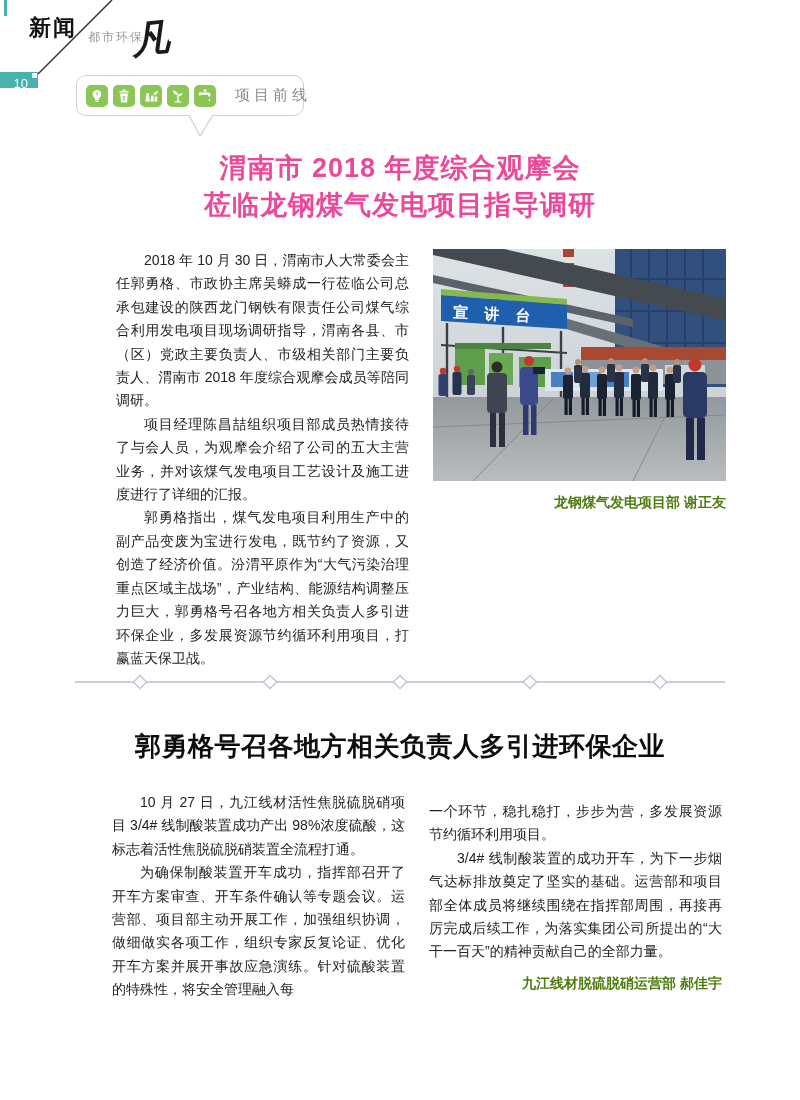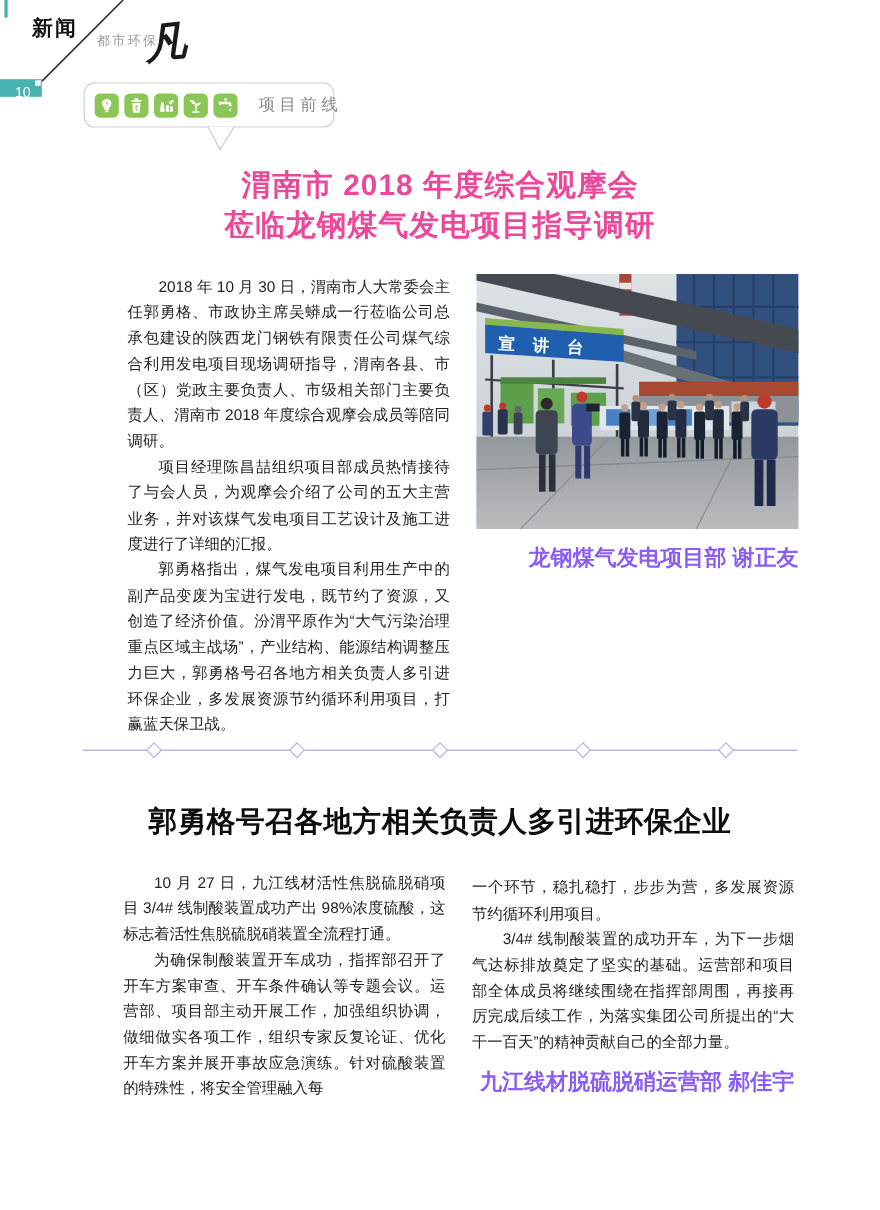--- a/index.html
+++ b/index.html
@@ -6,21 +6,21 @@
   html,body { margin:0; padding:0; }
   body {
     width:800px; height:1100px; background:#ffffff;
     font-family:"Liberation Sans", sans-serif;
     color:#222;
   }
   .page { position:relative; width:800px; height:1100px; overflow:hidden; background:#fff; }
 
   
   .edge-tick { position:absolute; left:4px; top:0; width:3px; height:16px; background:#47b2ae; }
-  .section-label { position:absolute; left:29px; top:13px; font-size:19px; font-weight:bold; color:#111; letter-spacing:2px; }
+  .section-label { position:absolute; left:29px; top:13px; font-size:22px; font-weight:bold; color:#111; letter-spacing:2px; }
   .diag-line { position:absolute; left:34px; top:-2px; width:82px; height:78px; }
   .brand { position:absolute; left:88px; top:29px; font-size:12px; color:#9a9a9a; letter-spacing:2px;text-align:right; }
   .brand-mark { position:absolute; left:131px; top:14px; font-family:"Liberation Serif", serif; font-style:italic; font-weight:bold; font-size:38px; color:#1a1a1a; transform:rotate(-6deg); }
   .pagenum-box { position:absolute; left:0; top:72px; width:38px; height:16px; background:#47b2ae;padding-left:36px; }
   .pagenum-box .num { position:absolute; right:10px; top:4px; color:#fff; font-size:13px; }
   .pagenum-box .notch { position:absolute; right:1px; top:1px; width:5px; height:5px; background:#fff; }
 
   
   .badge { position:absolute; left:76px; top:75px; width:228px; height:41px;
            border:1px solid #cfcfcf; border-radius:10px; background:#fff;
@@ -33,21 +33,21 @@
 
   
   .a1-title { position:absolute; left:95px; top:150px; width:610px; text-align:center;
               font-size:27px; font-weight:bold; color:#ec4899; line-height:37px; letter-spacing:1px; }
   .a1-cols { position:absolute; left:100px; top:249px; width:610px; display:flex; gap:24px;margin-left:16px; }
   .colL { width:293px; }
   .colR { width:293px; }
   p.body { margin:0; font-size:14px; line-height:23.4px; text-align:justify; text-indent:2em; color:#232323; }
   p.body.cont { text-indent:0; }
   .photo { width:293px; height:232px; display:block; margin-bottom:13px; }
-  .byline { margin-top:11px; font-size:20px; font-weight:bold; text-align:right; color:#8b5cf6; text-indent:0; }
+  .byline { margin-top:11px; font-size:14px; font-weight:bold; text-align:right; color:#4d7c0f; text-indent:0; }
 
   
   .divider { position:absolute; left:75px; top:671px; width:650px; height:22px; }
 
   
   .a2-title { position:absolute; left:95px; top:729px; width:610px; text-align:center;
               font-size:26px; font-weight:bold; color:#0d0d0d; letter-spacing:0.5px; }
   .a2-cols { position:absolute; left:112px; top:791px; width:610px; display:flex; gap:24px;align-items:center; }
 </style>
 </head>

